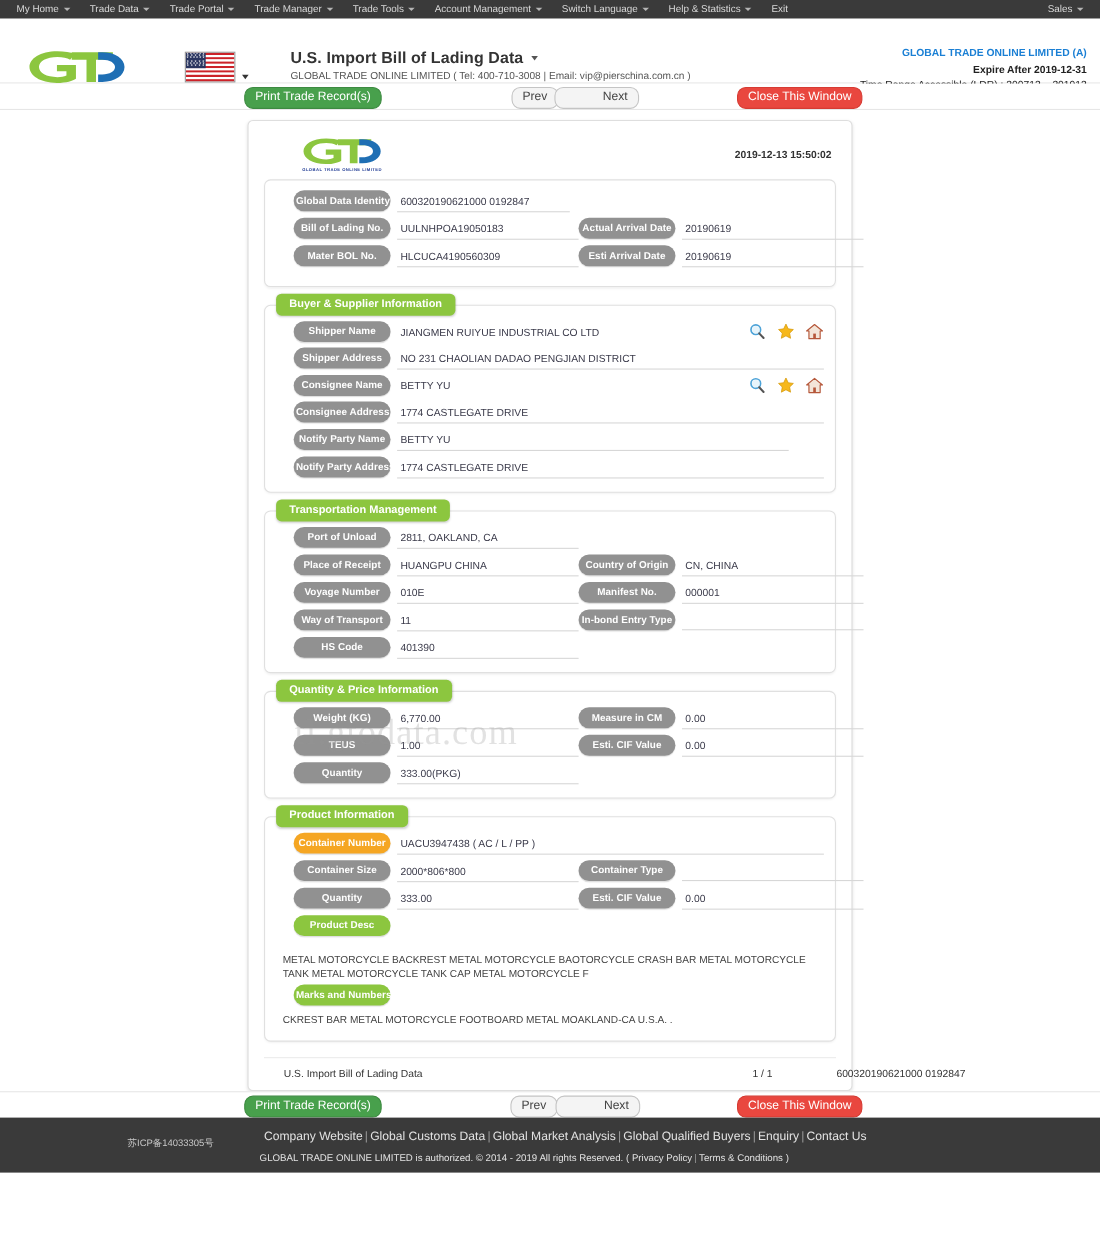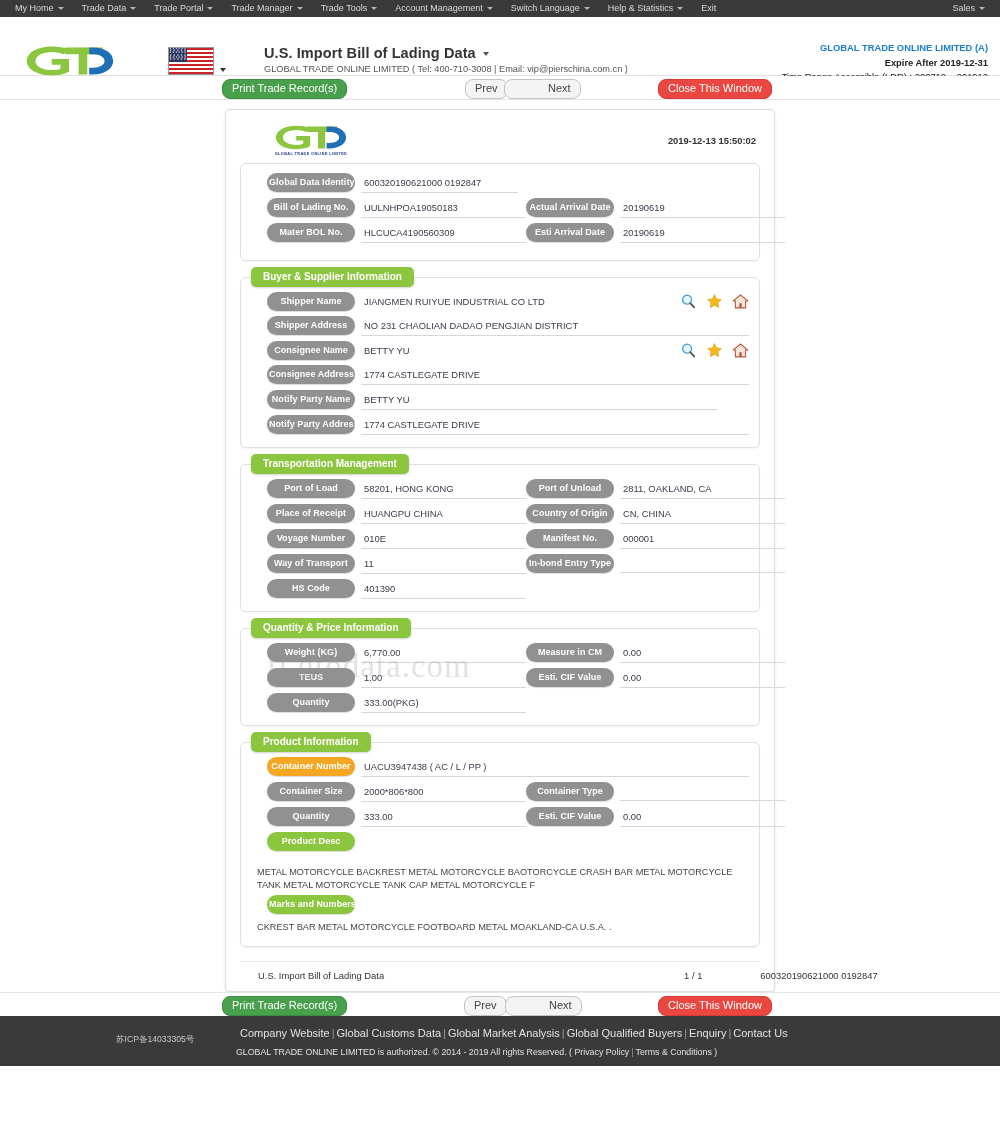--- a/index.html
+++ b/index.html
@@ -126,21 +126,21 @@
     padding: 3px 9px 4px;
     cursor: pointer;
     line-height: 11px;
     white-space: nowrap;
     font-family: Liberation Sans, sans-serif;
     border: 1px solid transparent;
   }
   .btn-print { left: 222px; top: 3px; background: #48a04c; color: #fff; border-color:#3d8a41; }
   .btn-prev  { left: 465px; top: 3px; background: #f4f4f4; color: #444; border-color: #c4c4c4; }
   .btn-next  { left: 504px; top: 3px; background: #f4f4f4; color: #444; border-color: #c4c4c4; padding-left: 43px; }
-  .btn-close { right: 228px; top: 3px; background: #e9473f; color: #fff; border-color:#d63b33; }
+  .btn-close { right: 216px; top: 3px; background: #e9473f; color: #fff; border-color:#d63b33; }
 
   
   .doc-wrap { position: relative; background: #fff; padding-top: 9px; }
   .doc-card {
     width: 550px; margin: 0 auto;
     background: #fff;
     border: 1px solid #dedede;
     border-radius: 5px;
     box-shadow: 0 1px 3px rgba(0,0,0,.10);
     padding: 9px 10px 0;
@@ -517,24 +517,20 @@
           <div class="flabel">Notify Party Address</div>
           <div class="fvalue">1774 CASTLEGATE DRIVE</div>
         </div>
       </div>
     </div>
 
     <div class="panel with-title">
       <div class="panel-title">Transportation Management</div>
 
       <div class="frow">
-        <div class="fcol c1">
-          <div class="flabel">Port of Load</div>
-          <div class="fvalue">58201, HONG KONG</div>
-        </div>
         <div class="fcol c2">
           <div class="flabel">Port of Unload</div>
           <div class="fvalue">2811, OAKLAND, CA</div>
         </div>
       </div>
 
       <div class="frow">
         <div class="fcol c1">
           <div class="flabel">Place of Receipt</div>
           <div class="fvalue">HUANGPU CHINA</div>

